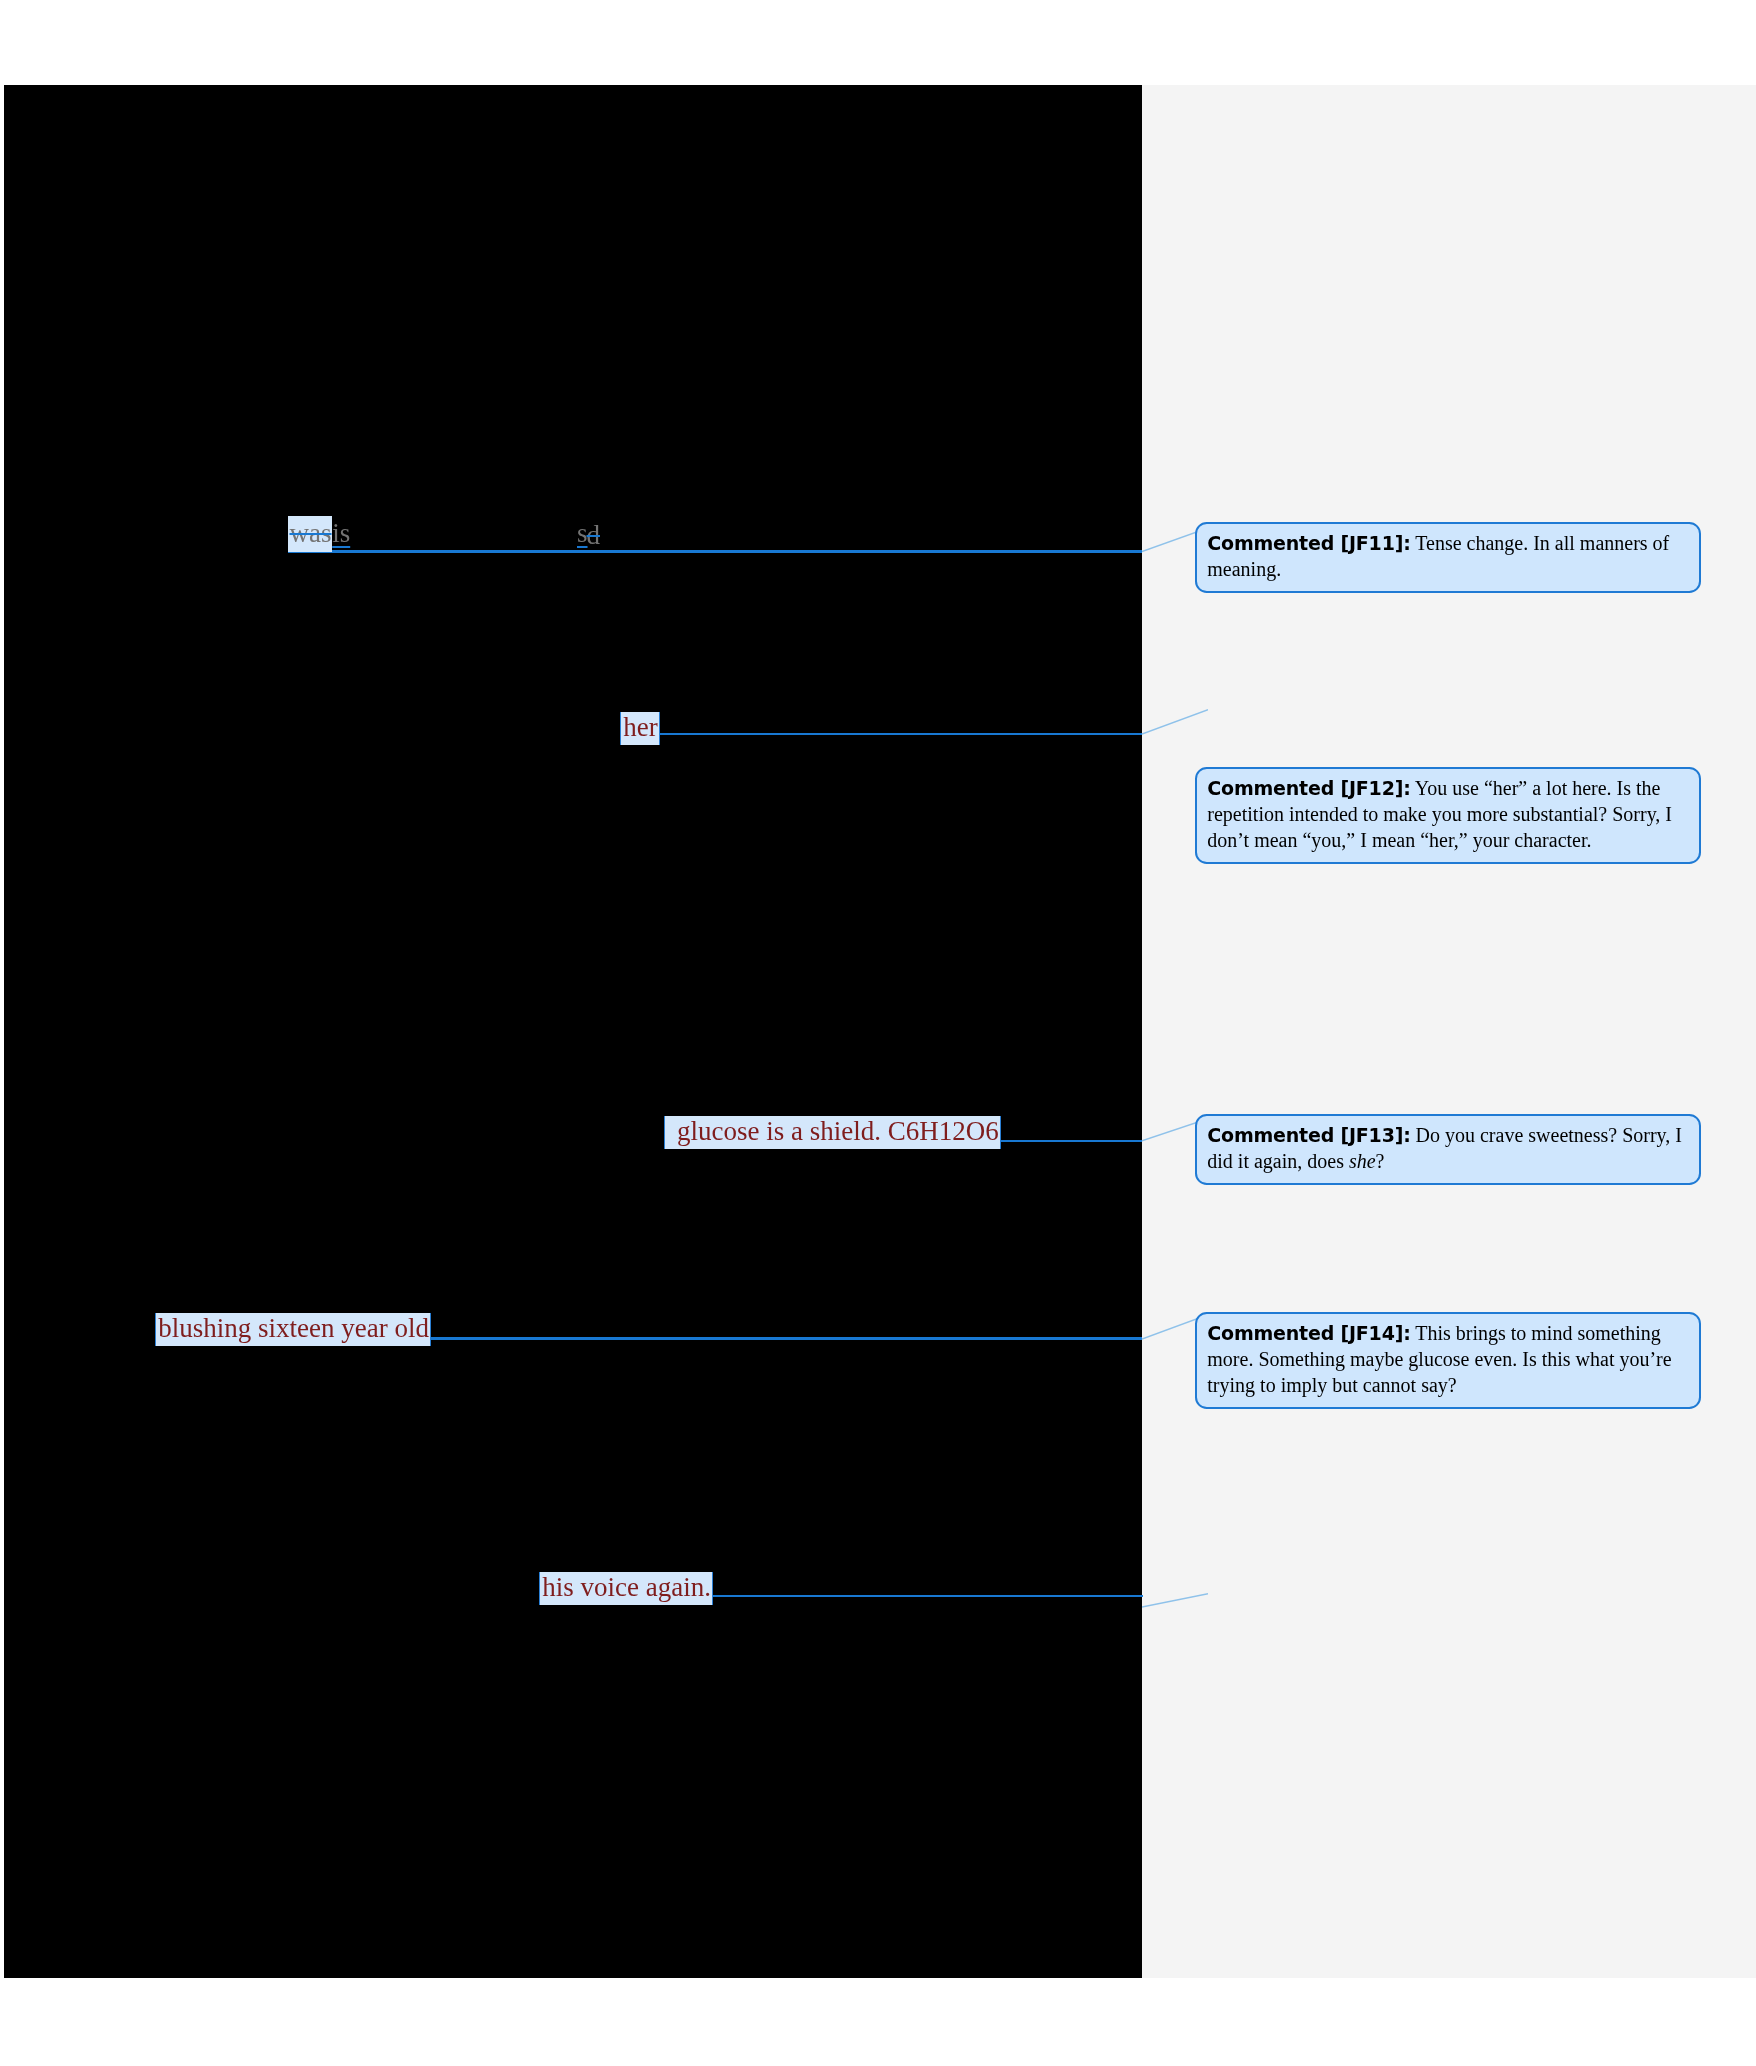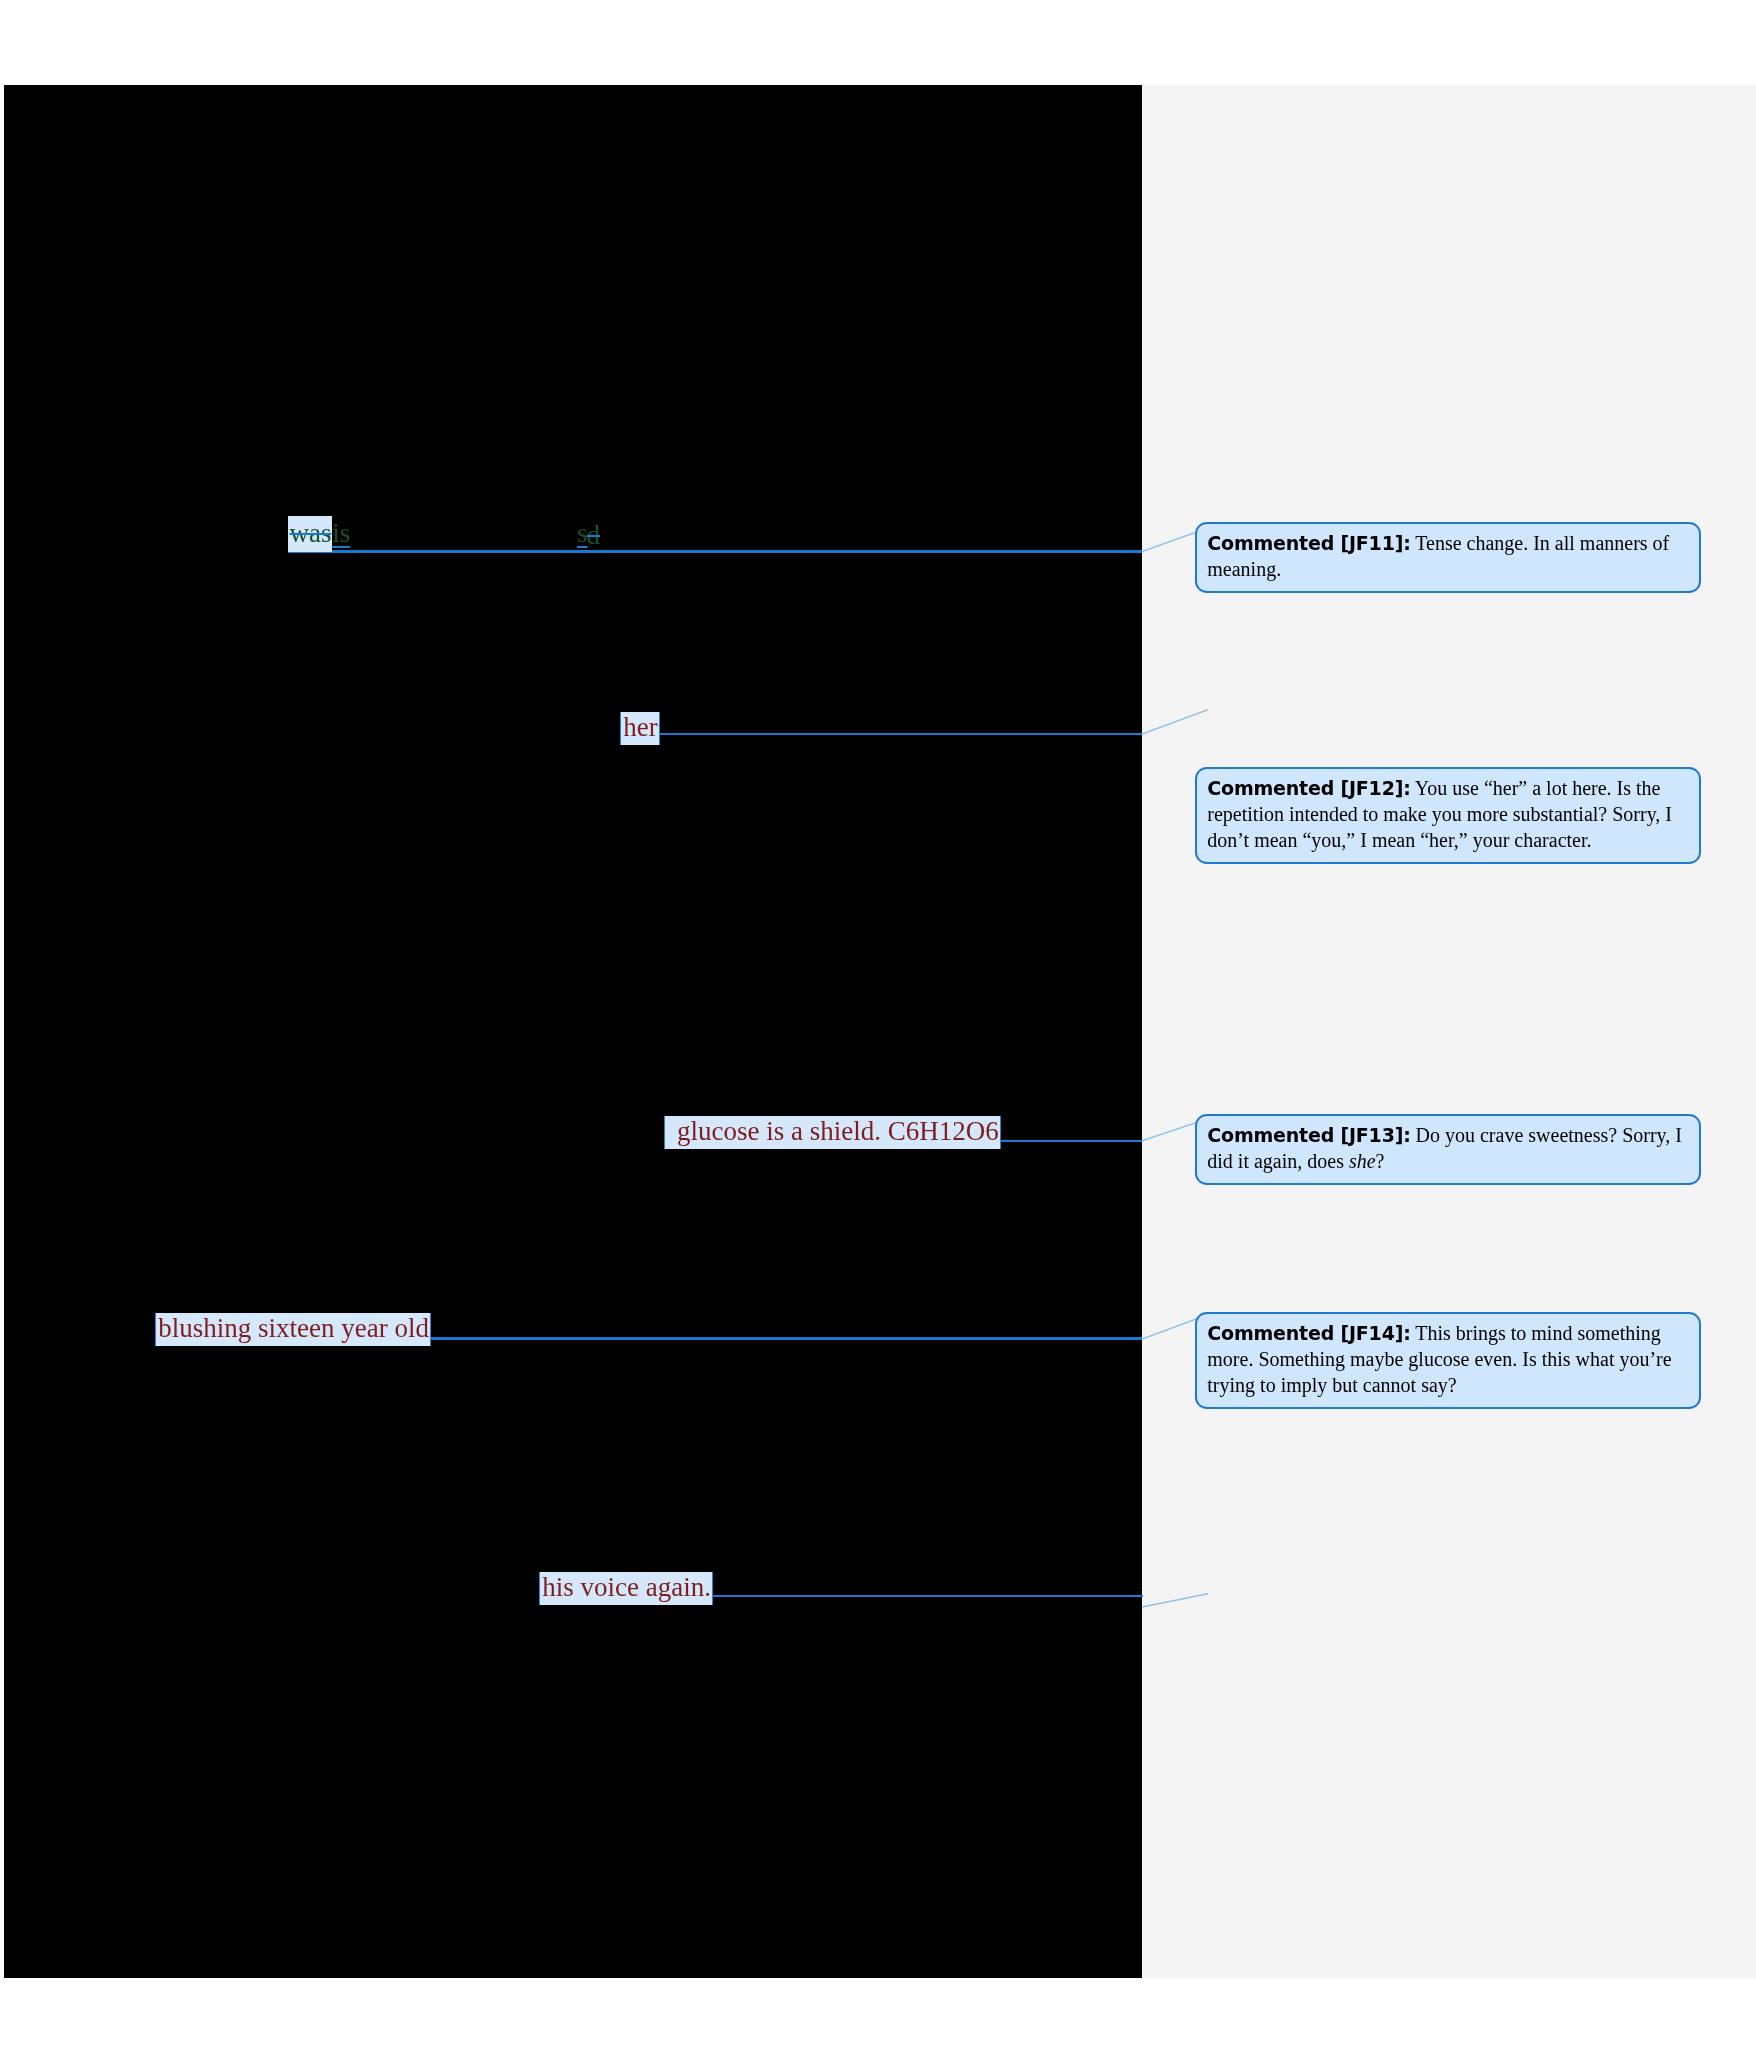--- a/index.html
+++ b/index.html
@@ -56,21 +56,21 @@
   }
   .anchor.edge-l { border-left: 1.5px solid #2a7fd4; }
   .anchor.edge-r { border-right: 1.5px solid #2a7fd4; }
 
   
   .revision {
     position: absolute;
     white-space: nowrap;
     font-size: 27px;
     line-height: 1.0;
-    color: #14532d;
+    color: #737373;
   }
   .rev-del {
     text-decoration: line-through;
     text-decoration-color: #1878d2;
     background: #d4e7fb;
     padding: 2.2px 0.7px 3.7px 1.5px;
   }
   .rev-ins {
     text-decoration: underline;
     text-decoration-color: #1878d2;

